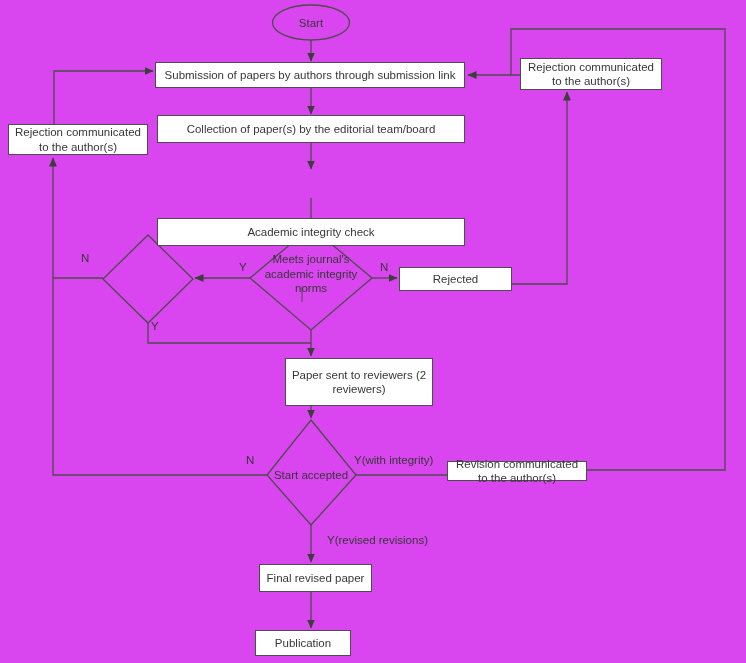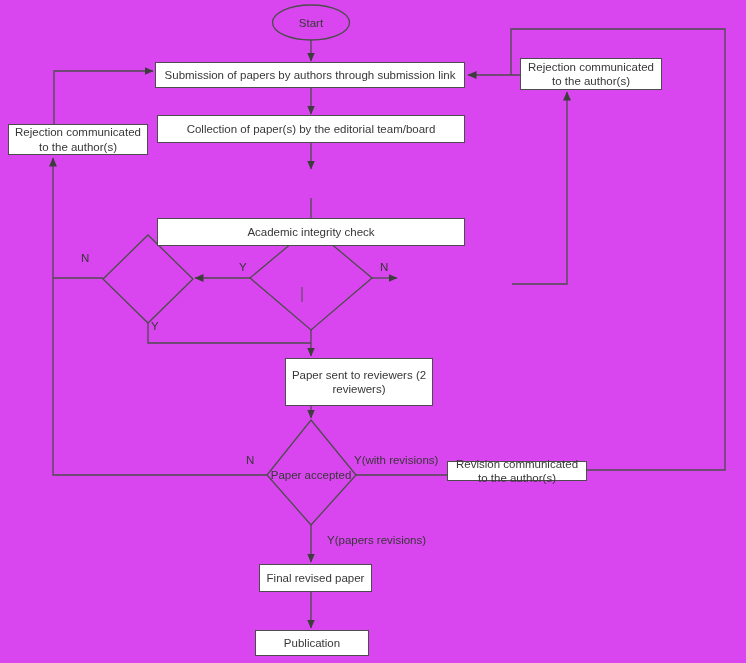--- a/index.html
+++ b/index.html
@@ -72,30 +72,32 @@
       <line x1="311" y1="525" x2="311" y2="562" marker-end="url(#arrow)"></line>
       <line x1="311" y1="592" x2="311" y2="628" marker-end="url(#arrow)"></line>
     </g>
   </svg>
 
   <div class="dtext" style="left:281px;top:16px;width:60px;">Start</div>
 
   <div class="box" style="left:155px;top:62px;width:310px;height:26px;">Submission of papers by authors through submission link</div>
   <div class="box" style="left:157px;top:115px;width:308px;height:28px;">Collection of paper(s) by the editorial team/board</div>
   <div class="box" style="left:157px;top:170px;width:308px;height:28px;margin-top:48px;">Academic integrity check</div>
+  <div class="box" style="left:399px;top:267px;width:113px;height:24px;">Rejected</div>
   <div class="box" style="left:520px;top:58px;width:142px;height:32px;">Rejection communicated to the author(s)</div>
   <div class="box" style="left:8px;top:124px;width:140px;height:31px;">Rejection communicated to the author(s)</div>
   <div class="box" style="left:238px;top:358px;width:148px;height:48px;margin-left:47px;">Paper sent to reviewers (2 reviewers)</div>
   <div class="box" style="left:447px;top:461px;width:140px;height:20px;">Revision communicated to the author(s)</div>
   <div class="box" style="left:259px;top:564px;width:113px;height:28px;">Final revised paper</div>
-  <div class="box" style="left:255px;top:630px;width:114px;height:26px;">Publication</div>
+  <div class="box" style="left:255px;top:630px;width:96px;height:26px;">Publication</div>
 
-  <div class="dtext" style="left:261px;top:468px;width:100px;">Paper accepted</div>
+  <div class="dtext" style="left:256px;top:252px;width:110px;">Meets journal's academic integrity norms</div>
+  <div class="dtext" style="left:261px;top:468px;width:100px;">Start accepted</div>
 
   <div class="elabel" style="left:239px;top:261px;">Y</div>
   <div class="elabel" style="left:380px;top:261px;">N</div>
   <div class="elabel" style="left:81px;top:252px;">N</div>
   <div class="elabel" style="left:151px;top:320px;">Y</div>
   <div class="elabel" style="left:246px;top:454px;">N</div>
-  <div class="elabel" style="left:354px;top:454px;">Y(with revisions)</div>
-  <div class="elabel" style="left:327px;top:534px;">Y(papers revisions)</div>
+  <div class="elabel" style="left:354px;top:454px;">Y(with integrity)</div>
+  <div class="elabel" style="left:327px;top:534px;">Y(revised revisions)</div>
 
 </div>
 
 </body></html>

